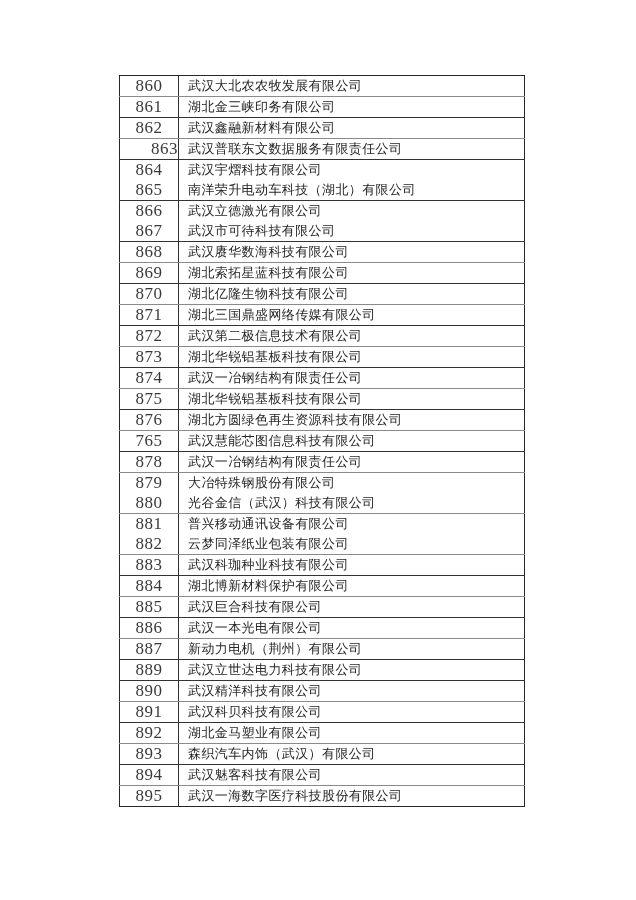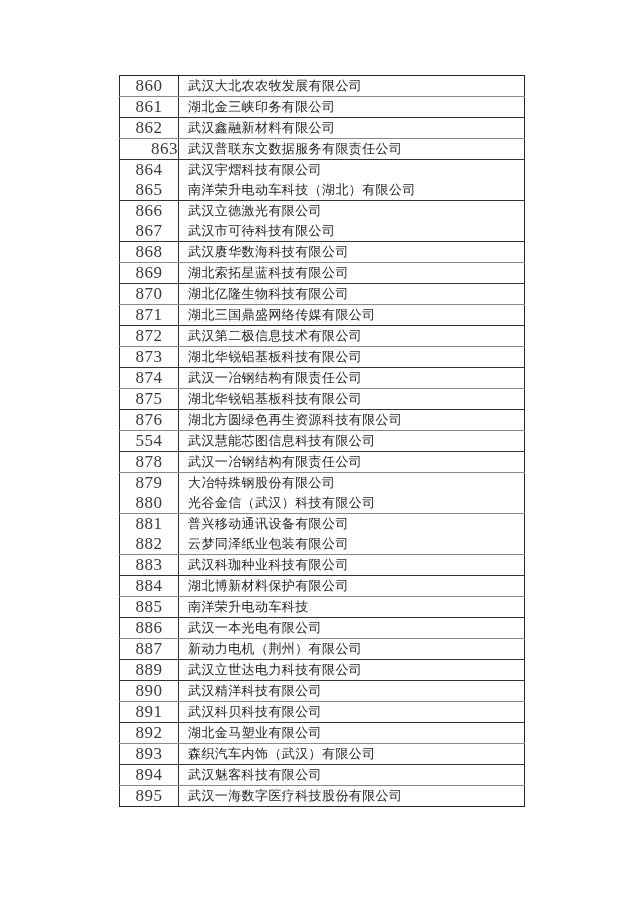--- a/index.html
+++ b/index.html
@@ -127,21 +127,21 @@
           </tr>
           <tr>
             <td class="num-cell" style="border-bottom: 1px solid rgb(51, 51, 51);">875</td>
             <td class="name-cell" style="border-bottom: 1px solid rgb(51, 51, 51);">湖北华锐铝基板科技有限公司</td>
           </tr>
           <tr>
             <td class="num-cell" style="border-bottom: 1px solid rgb(138, 138, 138);">876</td>
             <td class="name-cell" style="border-bottom: 1px solid rgb(138, 138, 138);">湖北方圆绿色再生资源科技有限公司</td>
           </tr>
           <tr>
-            <td class="num-cell" style="border-bottom: 1px solid rgb(51, 51, 51);">554</td>
+            <td class="num-cell" style="border-bottom: 1px solid rgb(51, 51, 51);">765</td>
             <td class="name-cell" style="border-bottom: 1px solid rgb(51, 51, 51);">武汉慧能芯图信息科技有限公司</td>
           </tr>
           <tr>
             <td class="num-cell" style="border-bottom: 1px solid rgb(138, 138, 138);">878</td>
             <td class="name-cell" style="border-bottom: 1px solid rgb(138, 138, 138);">武汉一冶钢结构有限责任公司</td>
           </tr>
           <tr>
             <td class="num-cell" style="border-bottom: none;">879</td>
             <td class="name-cell" style="border-bottom: none;">大冶特殊钢股份有限公司</td>
           </tr>
@@ -160,21 +160,21 @@
           <tr>
             <td class="num-cell" style="border-bottom: 1px solid rgb(51, 51, 51);">883</td>
             <td class="name-cell" style="border-bottom: 1px solid rgb(51, 51, 51);">武汉科珈种业科技有限公司</td>
           </tr>
           <tr>
             <td class="num-cell" style="border-bottom: 1px solid rgb(138, 138, 138);">884</td>
             <td class="name-cell" style="border-bottom: 1px solid rgb(138, 138, 138);">湖北博新材料保护有限公司</td>
           </tr>
           <tr>
             <td class="num-cell" style="border-bottom: 1px solid rgb(51, 51, 51);">885</td>
-            <td class="name-cell" style="border-bottom: 1px solid rgb(51, 51, 51);">南洋荣升电动车科技</td>
+            <td class="name-cell" style="border-bottom: 1px solid rgb(51, 51, 51);">武汉巨合科技有限公司</td>
           </tr>
           <tr>
             <td class="num-cell" style="border-bottom: 1px solid rgb(138, 138, 138);">886</td>
             <td class="name-cell" style="border-bottom: 1px solid rgb(138, 138, 138);">武汉一本光电有限公司</td>
           </tr>
           <tr>
             <td class="num-cell" style="border-bottom: 1px solid rgb(51, 51, 51);">887</td>
             <td class="name-cell" style="border-bottom: 1px solid rgb(51, 51, 51);">新动力电机（荆州）有限公司</td>
           </tr>
           <tr>

